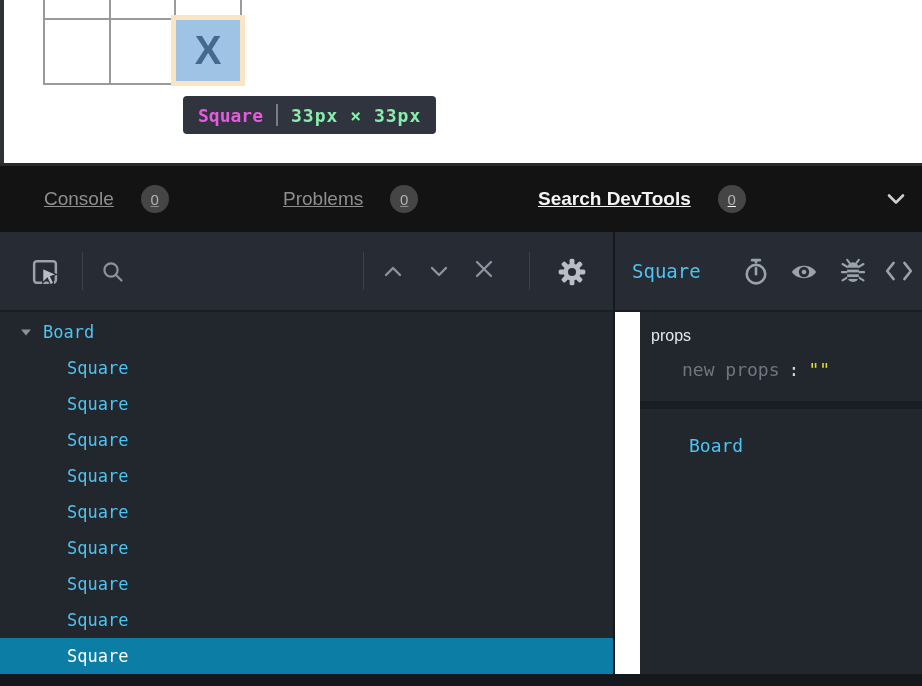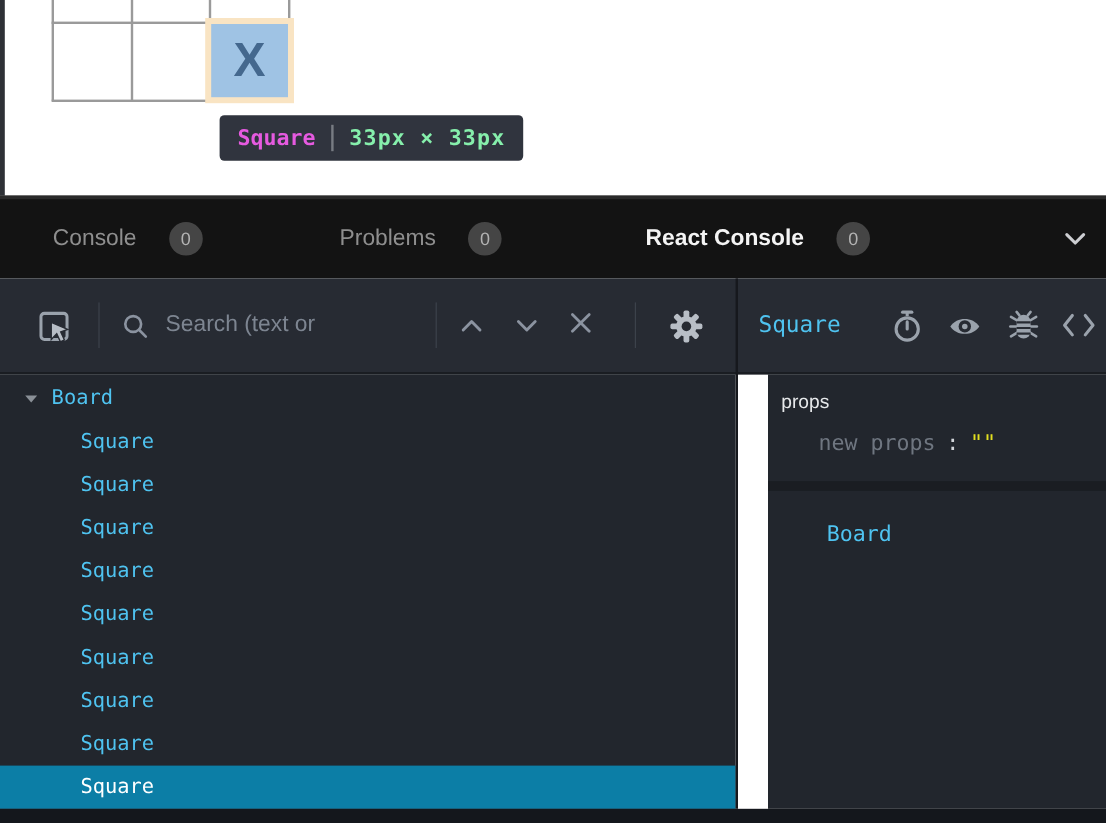--- a/index.html
+++ b/index.html
@@ -31,21 +31,21 @@
   }
   .tt-name { color:#e65ae0; }
   .tt-bar  { width:2px; height:22px; background:#787c83; }
   .tt-size { color:#86efac; letter-spacing:1px; }
 
   
   .tabbar {
     position:absolute; left:0; top:163px; width:922px; height:69px;
     background:#131313; border-top:3px solid #2a2a2a;
   }
-  .tab { position:absolute; top:0; height:66px; display:flex; align-items:center; gap:27px; font-size:19px; color:#8e8e8e; cursor:default; }
+  .tab { position:absolute; top:0; height:66px; display:flex; align-items:center; gap:27px; font-size:19px; color:#8e8e8e; cursor:default;text-decoration:underline; }
   .tab-console { left:44px; }
   .tab-problems { left:283px;justify-content:flex-end; }
   .tab-react { left:538px; color:#f4f4f4; font-weight:bold; }
   .badge {
     width:28px; height:28px; border-radius:50%; background:#454545; color:#b3b3b3;
     font-size:15px; display:flex; align-items:center; justify-content:center; font-weight:normal;
   }
   .tab-collapse { position:absolute; right:16px; top:0; height:66px; display:flex; align-items:center; }
 
   
@@ -127,21 +127,21 @@
   <nav class="tabbar">
     <div class="tab tab-console">
       <span>Console</span>
       <span class="badge">0</span>
     </div>
     <div class="tab tab-problems">
       <span>Problems</span>
       <span class="badge">0</span>
     </div>
     <div class="tab tab-react">
-      <span>React Console</span>
+      <span>Search DevTools</span>
       <span class="badge">0</span>
     </div>
     <div class="tab-collapse">
       <svg width="20" height="12" viewBox="0 0 20 12">
         <polyline points="3,2.5 10,9.5 17,2.5" fill="none" stroke="#cdced2" stroke-width="2.6" stroke-linecap="round" stroke-linejoin="round"></polyline>
       </svg>
     </div>
   </nav>
 
   <div class="toolbar">
@@ -152,21 +152,20 @@
       </svg>
     </button>
     <div class="tb-divider" style="left:82px;"></div>
 
     <span class="tb-abs" style="left:101px; top:28px; width:24px; height:24px;">
       <svg width="24" height="24" viewBox="0 0 24 24">
         <circle cx="10" cy="10" r="6.6" fill="none" stroke="#8b93a0" stroke-width="2.2"></circle>
         <line x1="15" y1="15" x2="20.5" y2="20.5" stroke="#8b93a0" stroke-width="2.2" stroke-linecap="round"></line>
       </svg>
     </span>
-    <input class="search-input" type="text" placeholder="Search (text or" style="">
 
     <div class="tb-divider" style="left:363px;"></div>
 
     <button class="icon-btn tb-abs" style="left:380px; top:26px; width:26px; height:26px;">
       <svg width="18" height="11" viewBox="0 0 18 11">
         <polyline points="2,9 9,2 16,9" fill="none" stroke="#8b93a0" stroke-width="2.4" stroke-linecap="round" stroke-linejoin="round"></polyline>
       </svg>
     </button>
     <button class="icon-btn tb-abs" style="left:426px; top:26px; width:26px; height:26px;">
       <svg width="18" height="11" viewBox="0 0 18 11">

